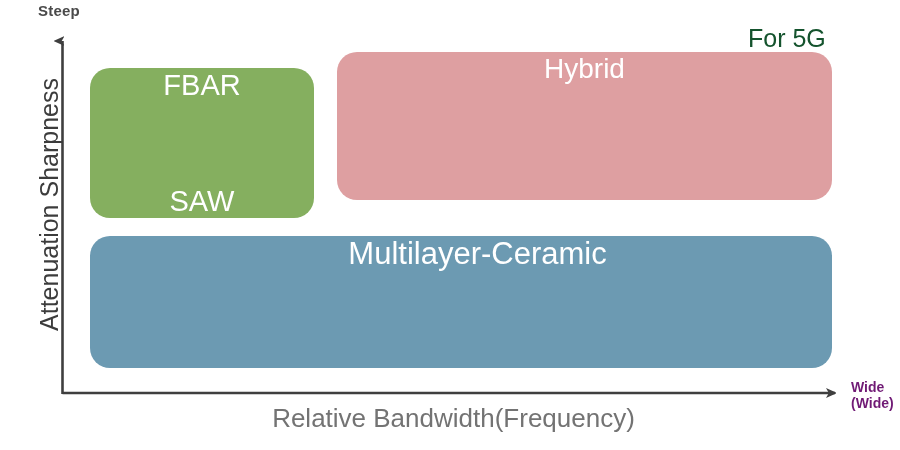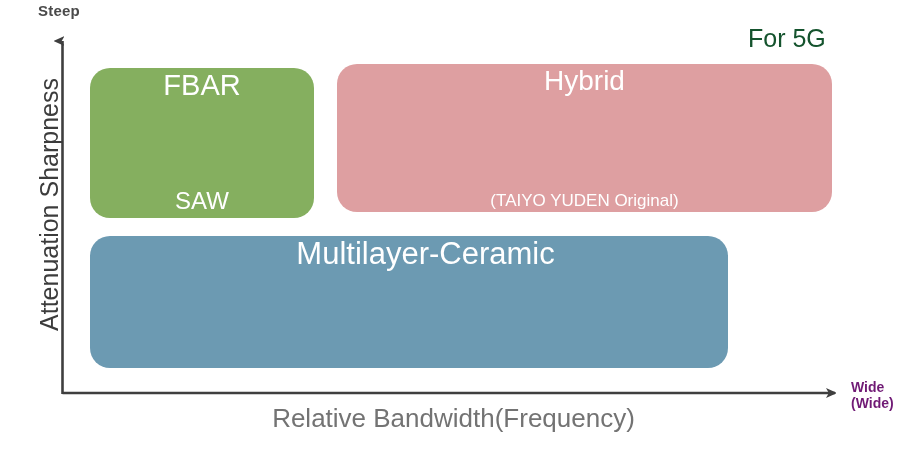--- a/index.html
+++ b/index.html
@@ -94,38 +94,38 @@
     box-sizing: border-box;
   }
   .box-fbar {
     left: 90px;
     top: 68px;
     width: 224px;
     height: 150px;
   }
   .box-hybrid {
     left: 337px;
-    top: 64px;
+    top: 52px;
     width: 495px;
     height: 148px;
   }
   .box-ceramic {
     left: 90px;
     top: 236px;
-    width: 638px;
+    width: 742px;
     height: 132px;
     padding-left: 33px;
   }
 
   .box-line-1 {
     font-size: 29px;
     line-height: 34px;
   }
   .box-line-2 {
-    font-size: 24px;
+    font-size: 29px;
     line-height: 34px;
   }
   .box-title-lg {
     font-size: 28px;
     line-height: 34px;
   }
   .box-sub {
     font-size: 17px;
     line-height: 22px;
     margin-top: 1px;
@@ -168,20 +168,19 @@
 
   <div class="annotation-5g">For 5G</div>
 
   <div class="cat-box box-fbar" style="background:#85af5f">
     <div class="box-line-1">FBAR</div>
     <div class="box-line-2">SAW</div>
   </div>
 
   <div class="cat-box box-hybrid" style="background:#de9fa1">
     <div class="box-title-lg">Hybrid</div>
-    <div class="box-sub">(TAIYO YUDEN Original)</div>
   </div>
 
   <div class="cat-box box-ceramic" style="background:#6c9ab2">
     <div class="box-title-xl">Multilayer-Ceramic</div>
   </div>
 
 </div>
 
 </body></html>

